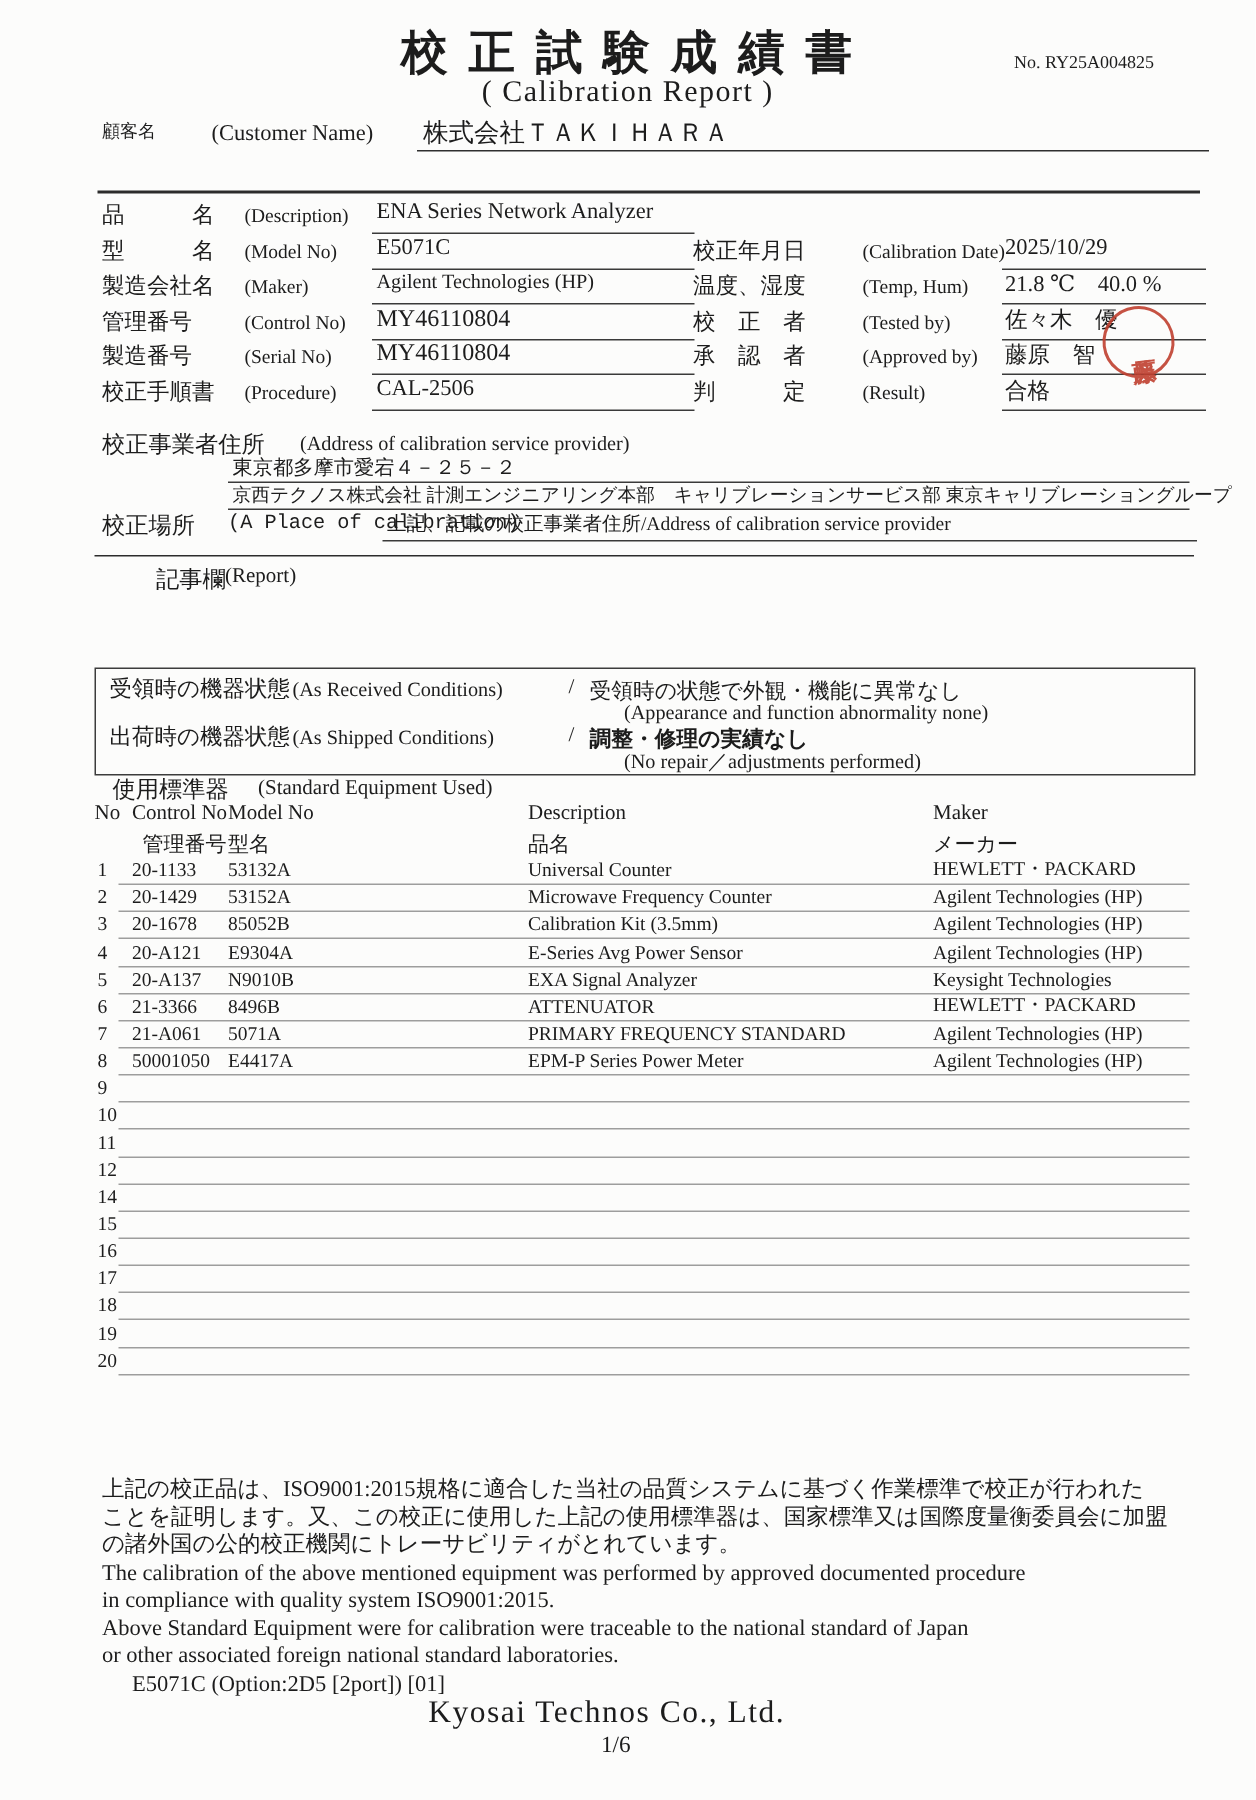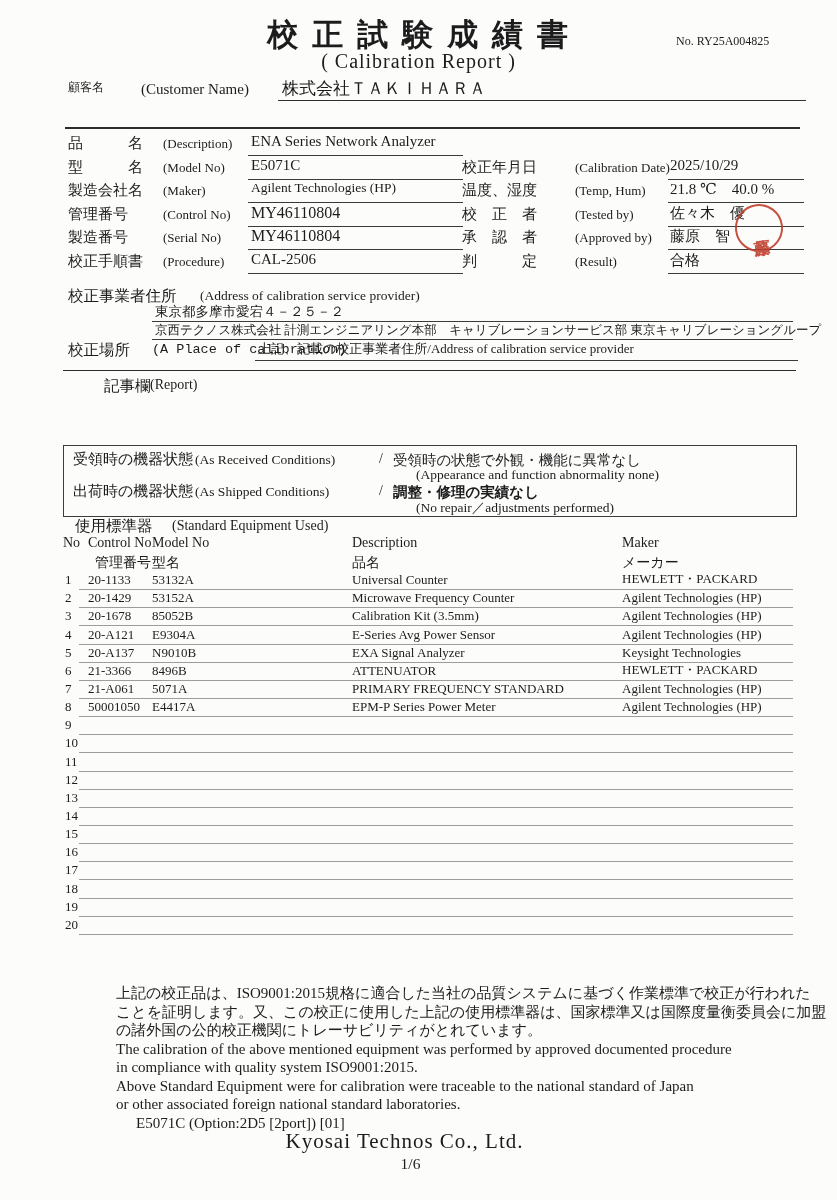--- a/index.html
+++ b/index.html
@@ -67,21 +67,21 @@
   .eq-row{position:relative;height:18.15px;}
   .eq-cell{position:absolute;bottom:2px;font-size:13px;white-space:nowrap;}
   .eq-no{left:2px;width:15px;}
   .eq-control{left:25px;}
   .eq-model{left:89px;}
   .eq-desc{left:289px;}
   .eq-maker{left:559px;}
   .eq-line{position:absolute;left:16px;right:2px;bottom:0;border-bottom:1px solid #9d9d9d;}
   
   .cert{position:absolute;top:984px;left:68px;width:745px;}
-  .cert div{line-height:18.5px;font-size:15px;white-space:nowrap;margin-left:48px;}
+  .cert div{line-height:18.5px;font-size:15px;white-space:nowrap;}
   .cert .opt{padding-left:20px;}
   
   .foot-co{position:absolute;top:1129px;left:0;width:837px;text-align:center;font-size:21px;
            letter-spacing:1px;transform:translateX(-14px);}
   .foot-pg{position:absolute;top:1155px;left:0;width:837px;text-align:center;font-size:15.5px;
            transform:translateX(-8px);}
 </style>
 </head>
 <body>
 
@@ -285,28 +285,20 @@
       </div>
       <div class="eq-row">
         <span class="eq-cell eq-no">12</span>
         <span class="eq-cell eq-control"></span>
         <span class="eq-cell eq-model"></span>
         <span class="eq-cell eq-desc"></span>
         <span class="eq-cell eq-maker"></span>
         <span class="eq-line"></span>
       </div>
       <div class="eq-row">
-        <span class="eq-cell eq-no">13</span>
-        <span class="eq-cell eq-control"></span>
-        <span class="eq-cell eq-model"></span>
-        <span class="eq-cell eq-desc"></span>
-        <span class="eq-cell eq-maker"></span>
-        <span class="eq-line"></span>
-      </div>
-      <div class="eq-row">
         <span class="eq-cell eq-no">14</span>
         <span class="eq-cell eq-control"></span>
         <span class="eq-cell eq-model"></span>
         <span class="eq-cell eq-desc"></span>
         <span class="eq-cell eq-maker"></span>
         <span class="eq-line"></span>
       </div>
       <div class="eq-row">
         <span class="eq-cell eq-no">15</span>
         <span class="eq-cell eq-control"></span>

